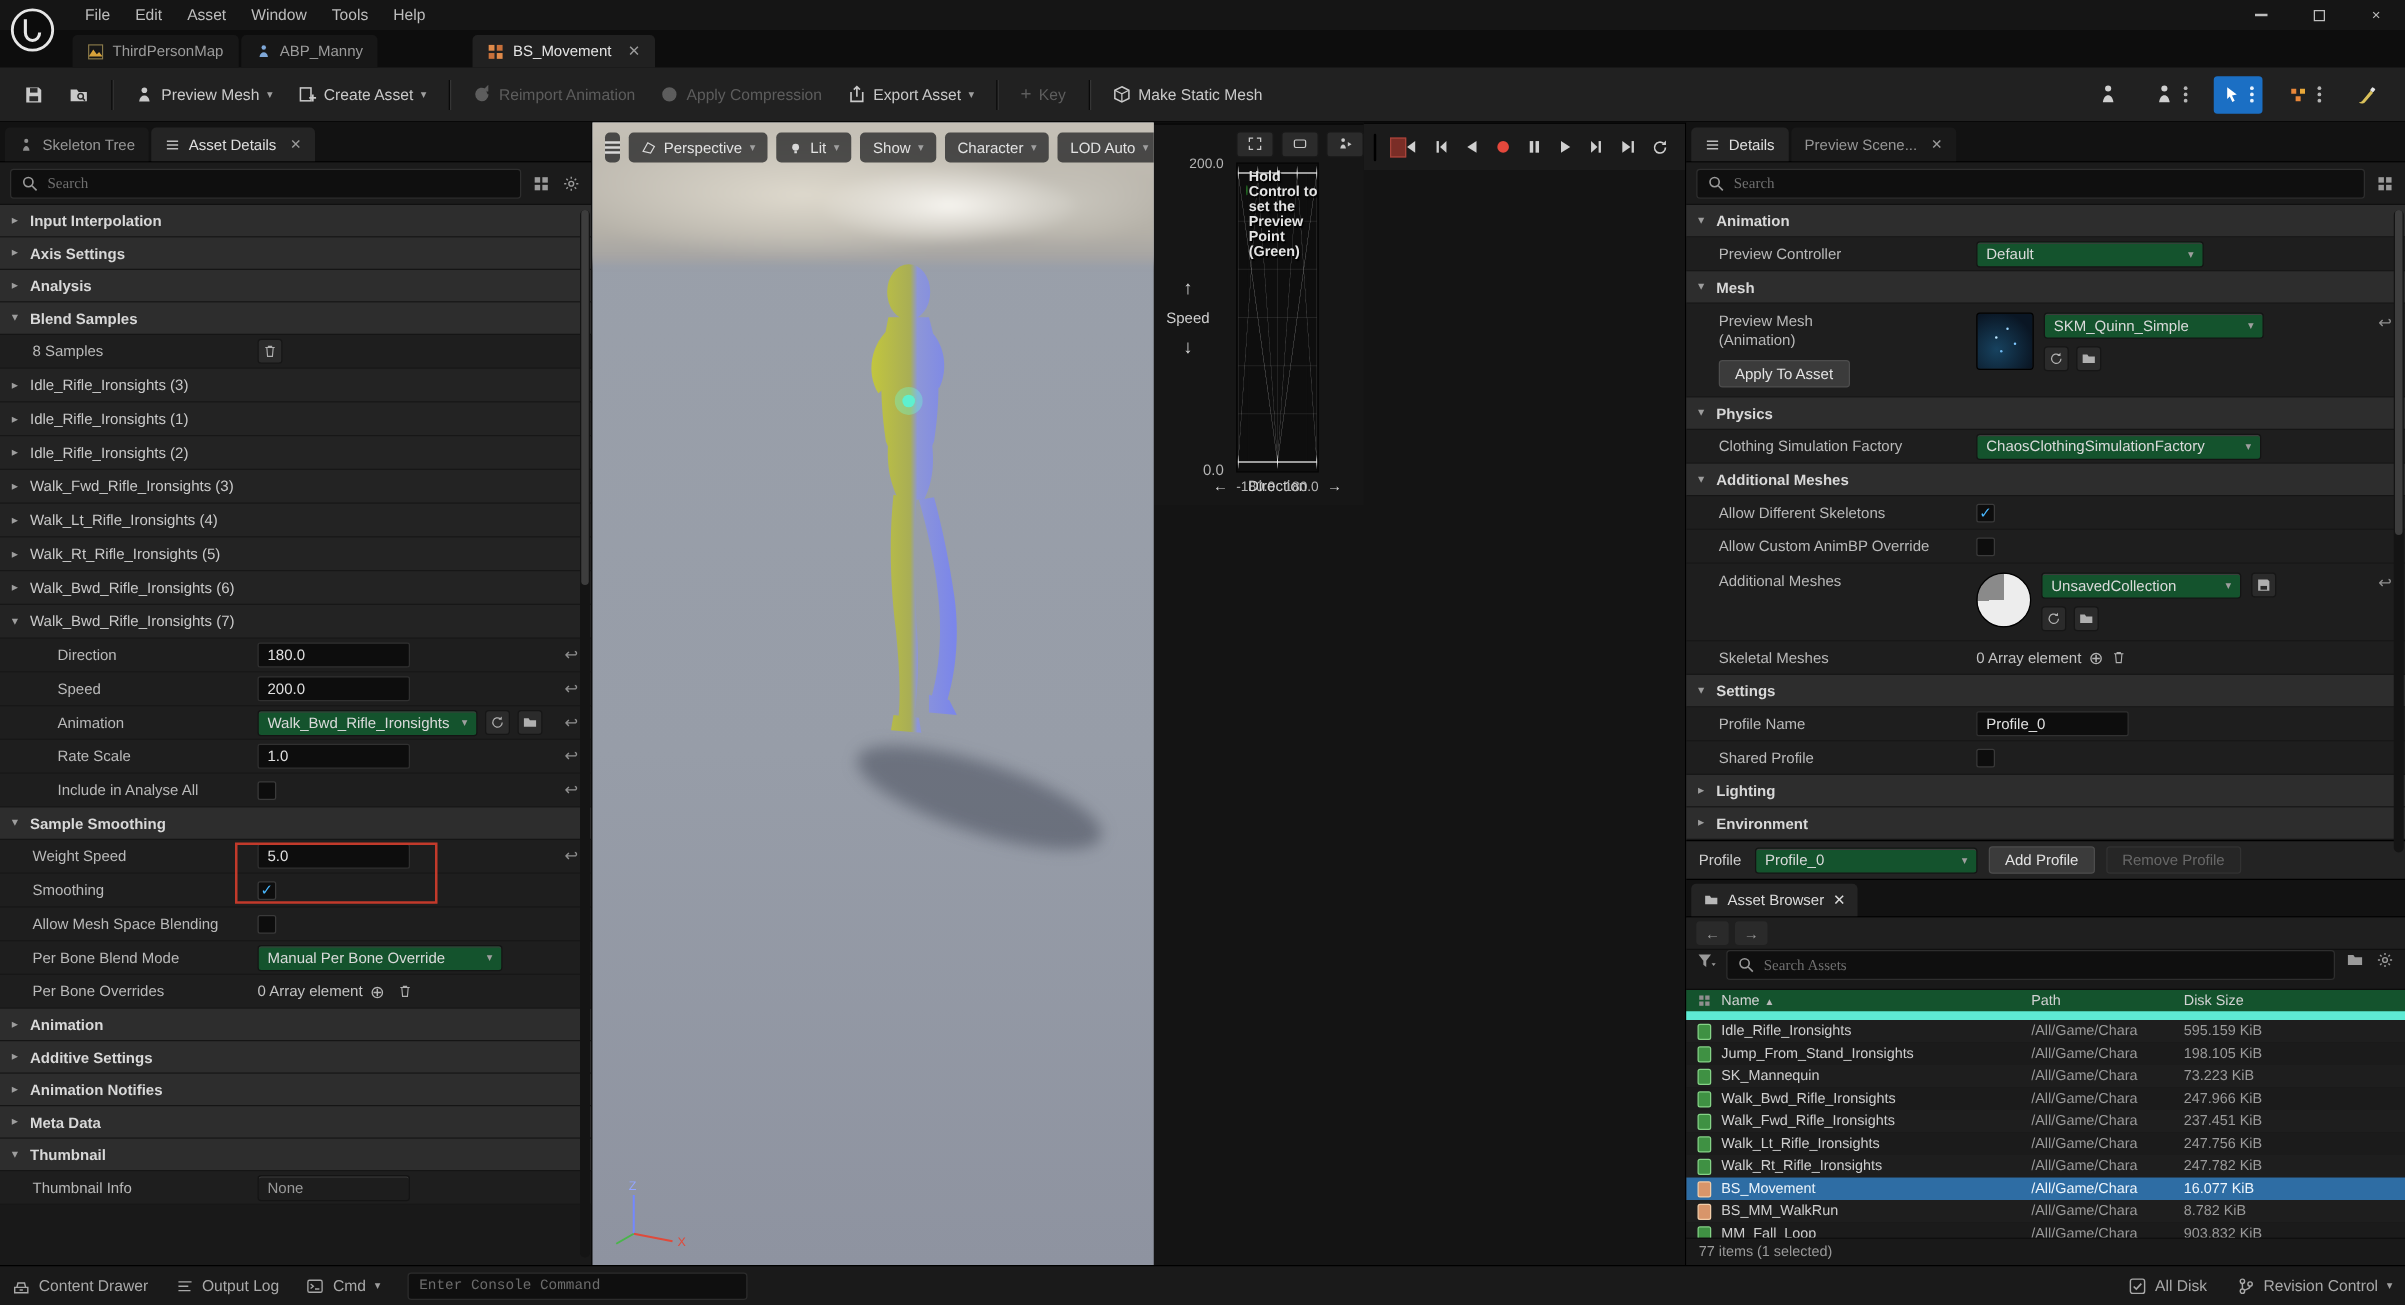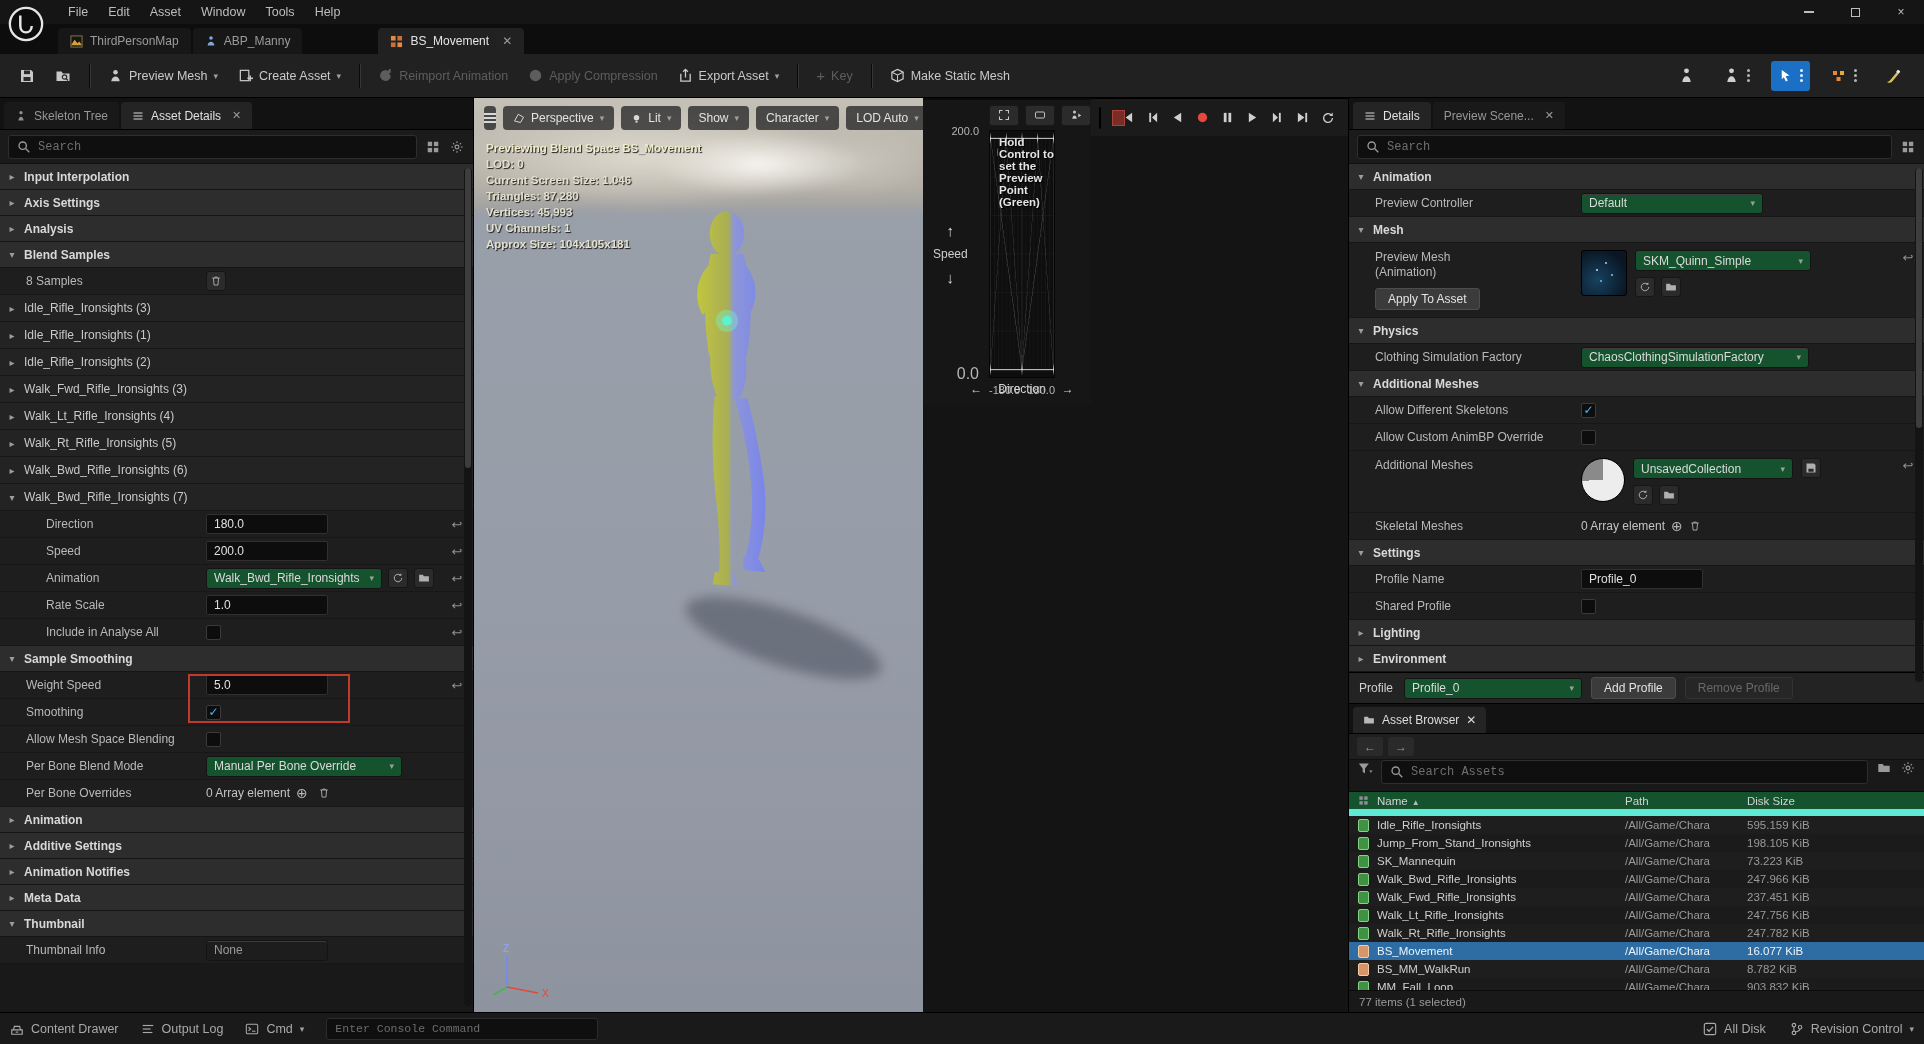--- a/index.html
+++ b/index.html
@@ -35,21 +35,21 @@
 .main{display:flex;height:914px}
 .lpanel{width:474px;background:#191919;border-right:1px solid #000;display:flex;flex-direction:column;position:relative}
 .rpanel{width:576px;background:#191919;border-left:1px solid #000;display:flex;flex-direction:column;position:relative}
 .center{flex:1;display:flex;flex-direction:row;min-width:0;background:#141414}
 .ptabs{height:32px;background:#121212;display:flex;align-items:flex-end;padding:0 4px;gap:2px;border-bottom:1px solid #000}
 .ptab{height:27px;display:flex;align-items:center;gap:7px;padding:0 11px;color:#969696;background:#191919;border-radius:4px 4px 0 0;font-size:12px;white-space:nowrap}
 .ptab.active{background:#242424;color:#e0e0e0}
 .ptab .close{font-size:11px;color:#9b9b9b;margin-left:4px}
 .searchrow{height:34px;display:flex;align-items:center;padding:0 8px;gap:8px;background:#1b1b1b;border-bottom:1px solid #101010}
 .searchbox{flex:1;display:flex;align-items:center;gap:7px;background:#0f0f0f;border:1px solid #2e2e2e;border-radius:3px;height:24px;padding:0 8px}
-.searchbox input{flex:1;background:transparent;border:none;outline:none;color:#4d7c0f;font-size:12px;font-family:Liberation Mono, monospace;min-width:0}
+.searchbox input{flex:1;background:transparent;border:none;outline:none;color:#4d7c0f;font-size:12px;font-family:Liberation Serif, serif;min-width:0}
 .searchbox input::placeholder{color:#6f6f6f}
 .hicon{width:16px;height:16px;display:flex;align-items:center;justify-content:center;color:#9a9a9a}
 
 .cat{height:26px;display:flex;align-items:center;background:#2d2d2d;border-bottom:1px solid #151515;color:#d8d8d8;font-weight:bold;font-size:12px}
 .catcaret{width:24px;text-align:center;color:#9d9d9d;font-size:10px;flex:0 0 auto}
 .samplerow{height:27px;display:flex;align-items:center;background:#232323;border-bottom:1px solid #171717;color:#c9c9c9}
 .prow{height:27px;display:flex;align-items:center;background:#1e1e1e;border-bottom:1px solid #171717}
 .lbl{width:206px;padding-left:26px;color:#b9b9b9;white-space:nowrap;overflow:hidden;flex:0 0 auto}
 .lbl.sub{padding-left:46px}
 .rpanel .lbl{width:232px}
@@ -90,21 +90,21 @@
 .char{position:absolute;left:40%;top:11%;width:152px;height:430px;z-index:3}
 .shadow{position:absolute;left:46%;top:56%;width:205px;height:56px;background:rgba(38,43,58,.38);border-radius:50%;filter:blur(6px);transform:rotate(18deg);z-index:2}
 .gizmo{position:absolute;left:14px;bottom:8px;width:72px;height:62px;z-index:5}
 
 .bspanel{height:306px;display:flex;flex-direction:column;background:#161616;border-top:2px solid #0a0a0a}
 .bstool{height:30px;display:flex;align-items:center;gap:6px;padding-left:66px}
 .bsbtn{width:30px;height:21px;display:flex;align-items:center;justify-content:center;background:#2b2b2b;border:1px solid #191919;border-radius:3px;color:#c8c8c8}
 .bsmain{flex:1;display:flex;min-height:0}
 .ygutter{width:66px;position:relative;flex:0 0 auto}
 .ymax{position:absolute;top:-5px;right:10px;color:#b5b5b5;font-size:11px}
-.ymin{position:absolute;bottom:-5px;right:10px;color:#b5b5b5;font-size:16px}
+.ymin{position:absolute;bottom:-5px;right:10px;color:#b5b5b5;font-size:12px}
 .ylab{position:absolute;top:50%;left:10px;transform:translateY(-50%);display:flex;flex-direction:column;align-items:center;gap:8px;color:#cfcfcf;font-size:12px}
 .ylab .ar{font-size:15px;color:#d8d8d8}
 .graph{flex:1;margin-right:36px;background:#0e0e0e;border:1px solid #060606;position:relative}
 #bs-svg{position:absolute;inset:0;width:100%;height:100%}
 .hint{position:absolute;left:9px;top:5px;color:#e4e4e4;font-size:11.5px;font-weight:bold;text-shadow:1px 1px 1px #000;z-index:3}
 .xaxis{height:26px;position:relative;margin-left:66px;margin-right:36px;color:#b5b5b5;font-size:11px}
 .xmin{position:absolute;left:0;top:6px}.xmax{position:absolute;right:0;top:6px}
 .xlab{position:absolute;left:50%;top:4px;transform:translateX(-50%);display:flex;gap:16px;align-items:center;color:#d4d4d4;font-size:12px}
 
 .timeline{height:38px;display:flex;align-items:center;background:#1b1b1b;border-top:1px solid #000;padding:0 8px}
@@ -705,29 +705,20 @@
           <div class="vpill">
             <svg width="13" height="13" viewBox="0 0 16 16">
                 <rect x="1.5" y="5" width="9" height="7" rx="1" fill="#59b7ff"></rect>
                 <path d="M11 8l4-2.5v6L11 9z" fill="#59b7ff"></path>
               </svg>
             <span class="snapnum">1</span>
           </div>
         </div>
       </div>
 
-      <div class="vpstats">
-          <div class="statline first">Previewing Blend Space BS_Movement</div>
-          <div class="statline">LOD: 0</div>
-          <div class="statline">Current Screen Size: 1.046</div>
-          <div class="statline">Triangles: 87,280</div>
-          <div class="statline">Vertices: 45,993</div>
-          <div class="statline">UV Channels: 1</div>
-          <div class="statline">Approx Size: 104x105x181</div>
-        </div>
 
       <svg class="gizmo" viewBox="0 0 72 62">
         <line x1="19" y1="45" x2="19" y2="14" stroke="#7388ff" stroke-width="1.6"></line>
         <text x="15" y="10" fill="#93a5ff" font-size="10">Z</text>
         <line x1="19" y1="45" x2="50" y2="51" stroke="#e04a3a" stroke-width="1.6"></line>
         <text x="54" y="55" fill="#e04a3a" font-size="10">X</text>
         <line x1="19" y1="45" x2="5" y2="53" stroke="#49b64a" stroke-width="1.6"></line>
       </svg>
     </div>
 

